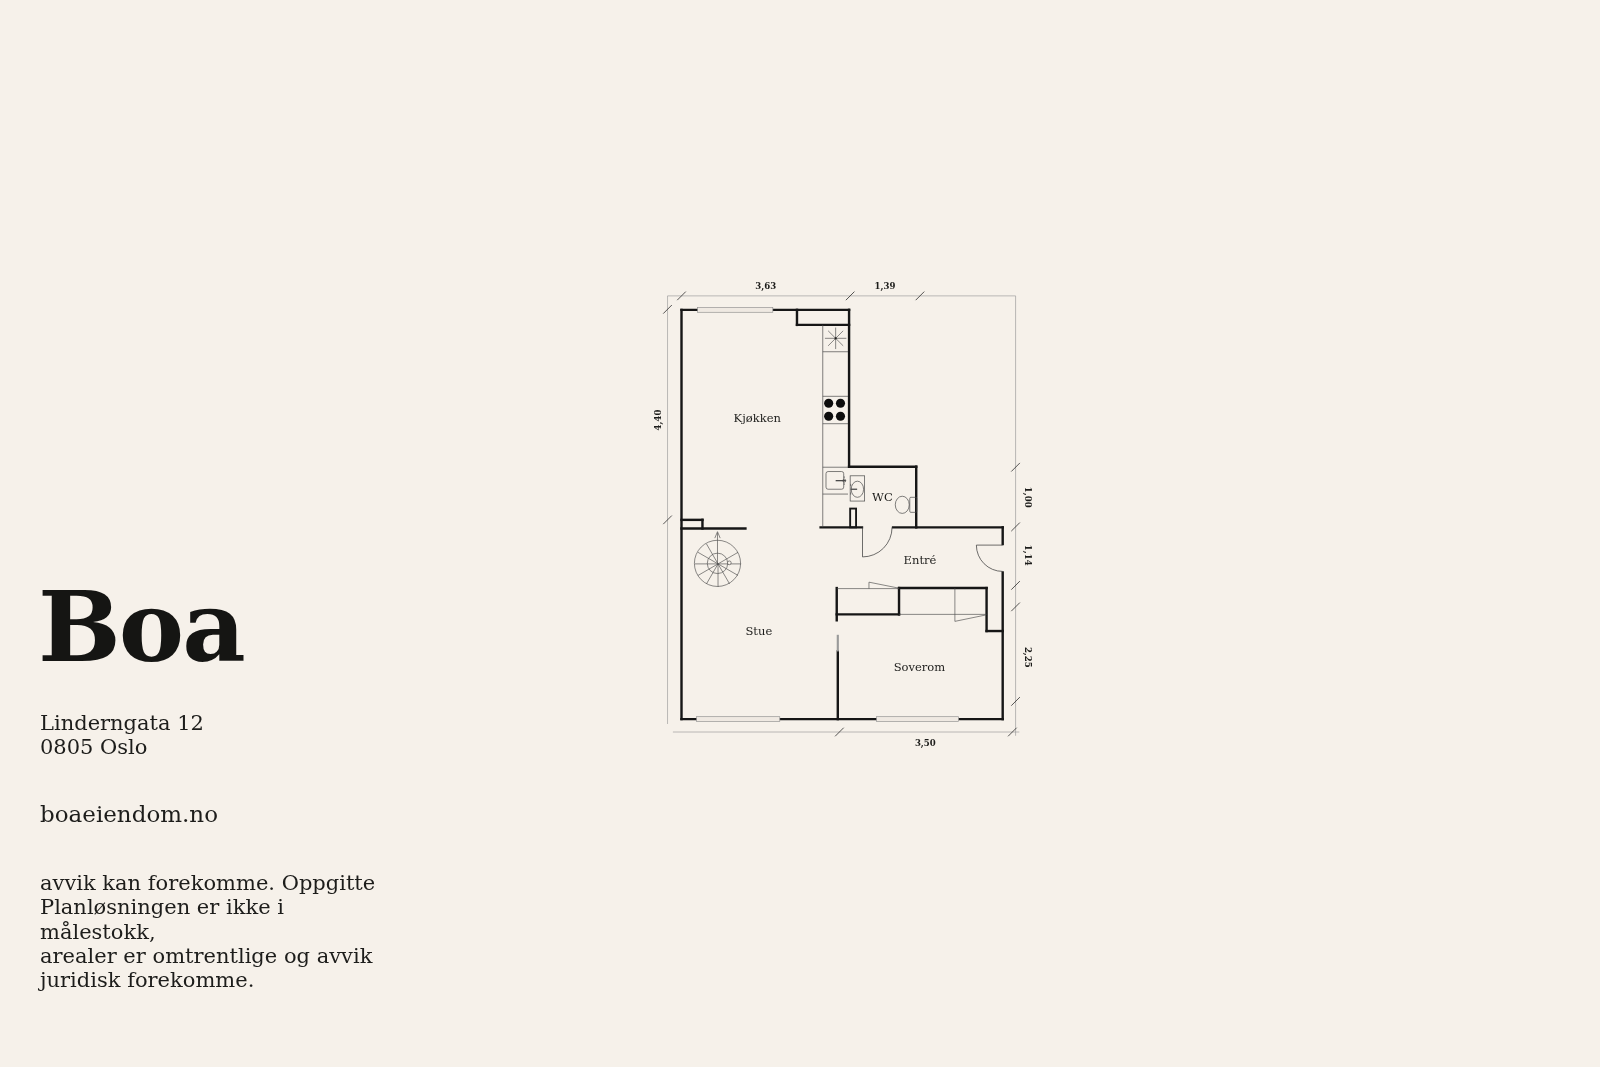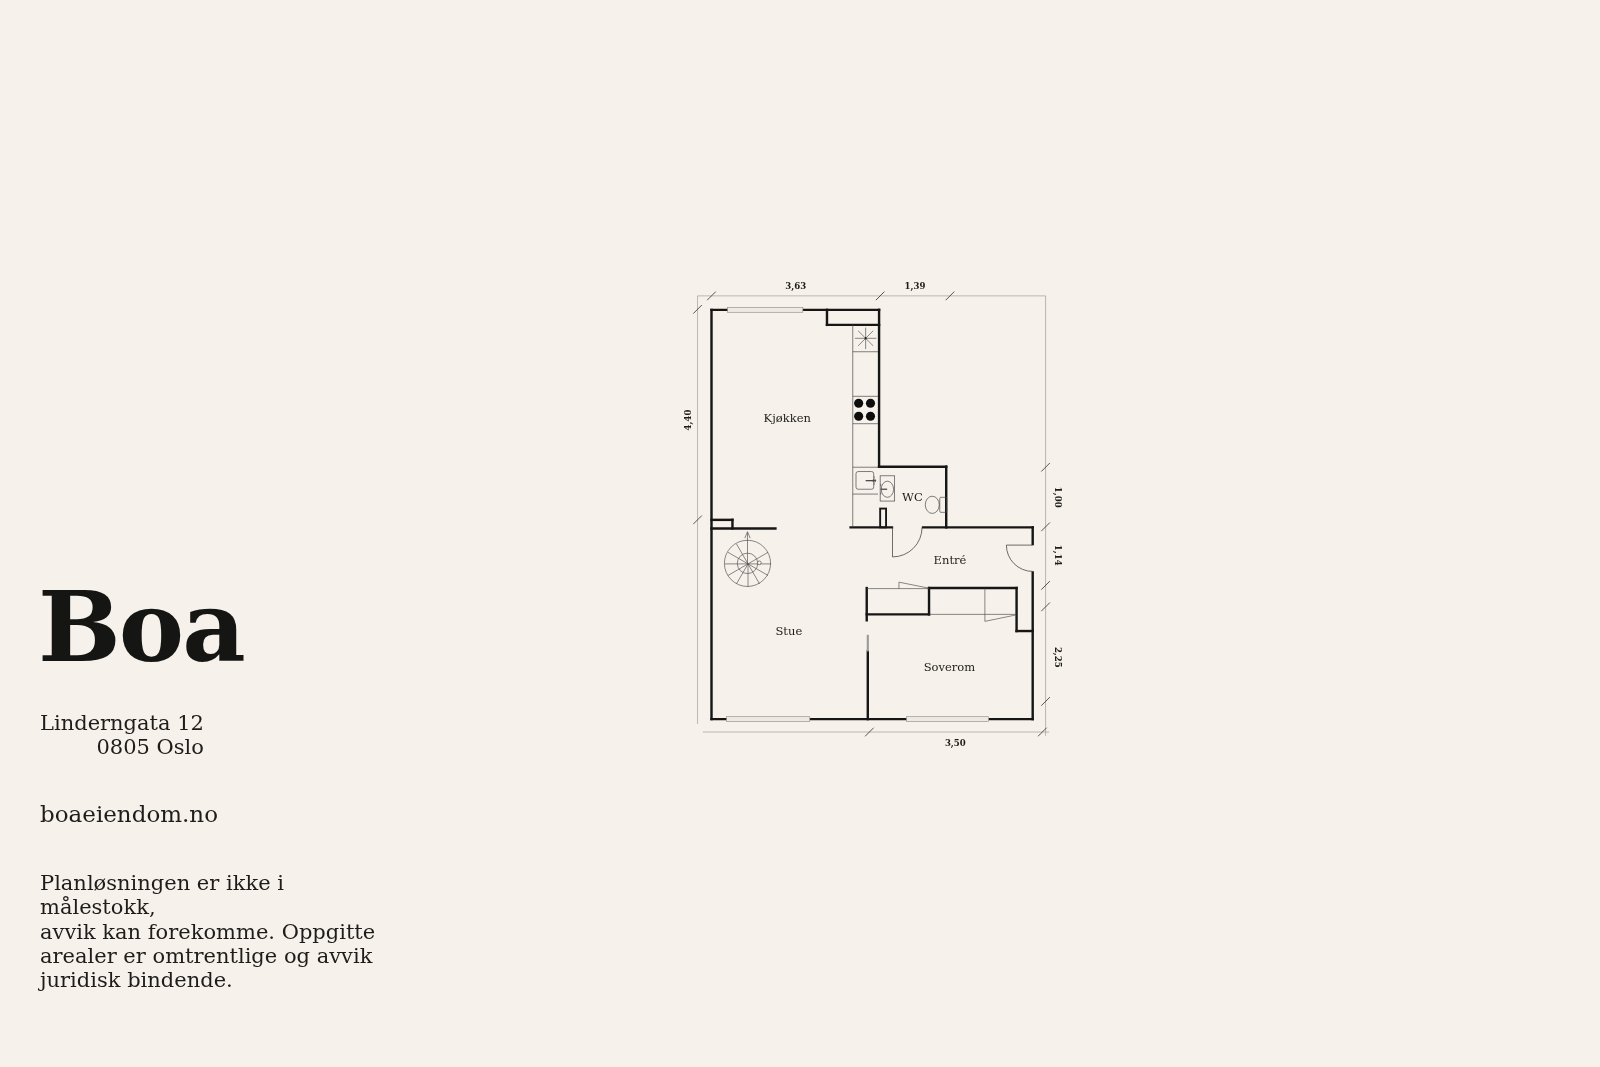--- a/index.html
+++ b/index.html
@@ -13,53 +13,53 @@
     -webkit-font-smoothing:antialiased;
   }
   .sidebar{position:absolute;left:38px;top:0;width:340px;}
   .brand{
     position:absolute;left:0;top:578px;
     font-size:98px;font-weight:bold;line-height:1;
     letter-spacing:-2px;color:#151513;text-align:center;
   }
   .address{
     position:absolute;left:2px;top:712px;
-    font-size:21px;line-height:23.5px;text-align:right;
+    font-size:21px;line-height:23.5px;
   }
   .website{
     position:absolute;left:2px;top:802px;
     font-size:23px;line-height:24px;
   }
   .disclaimer{
     position:absolute;left:2px;top:871px;
     font-size:21px;line-height:24.3px;
   }
-  .floorplan-wrap{position:absolute;left:668px;top:95px;width:760px;height:890px;}
+  .floorplan-wrap{position:absolute;left:638px;top:95px;width:760px;height:890px;}
   svg text{
     font-family:"DejaVu Serif","Liberation Serif",serif;
     fill:#1d1d1b;
   }
   .room-label{font-size:21.5px;}
   .dim-label{font-size:16px;font-weight:bold;}
 </style>
 </head>
 <body>
 
 <div class="sidebar">
   <div class="brand">Boa</div>
   <div class="address">
     <div>Linderngata 12</div>
     <div>0805 Oslo</div>
   </div>
   <div class="website">boaeiendom.no</div>
   <div class="disclaimer">
+    <div>avvik kan forekomme. Oppgitte</div>
     <div>Planløsningen er ikke i målestokk,</div>
-    <div>avvik kan forekomme. Oppgitte</div>
     <div>arealer er omtrentlige og avvik</div>
-    <div>juridisk bindende.</div>
+    <div>juridisk forekomme.</div>
   </div>
 </div>
 
 <div class="floorplan-wrap">
 <svg width="760" height="890" viewBox="655 95 1415 985" style="width:760px;height:890px;" xmlns="http://www.w3.org/2000/svg">
   <svg x="655" y="95" width="760" height="890" viewBox="655 95 760 890" overflow="visible">
 
   <g stroke="#969696" stroke-width="1.2" fill="none">
     <line x1="710" y1="133" x2="1358" y2="133"></line>
     <line x1="710" y1="133" x2="710" y2="930"></line>

